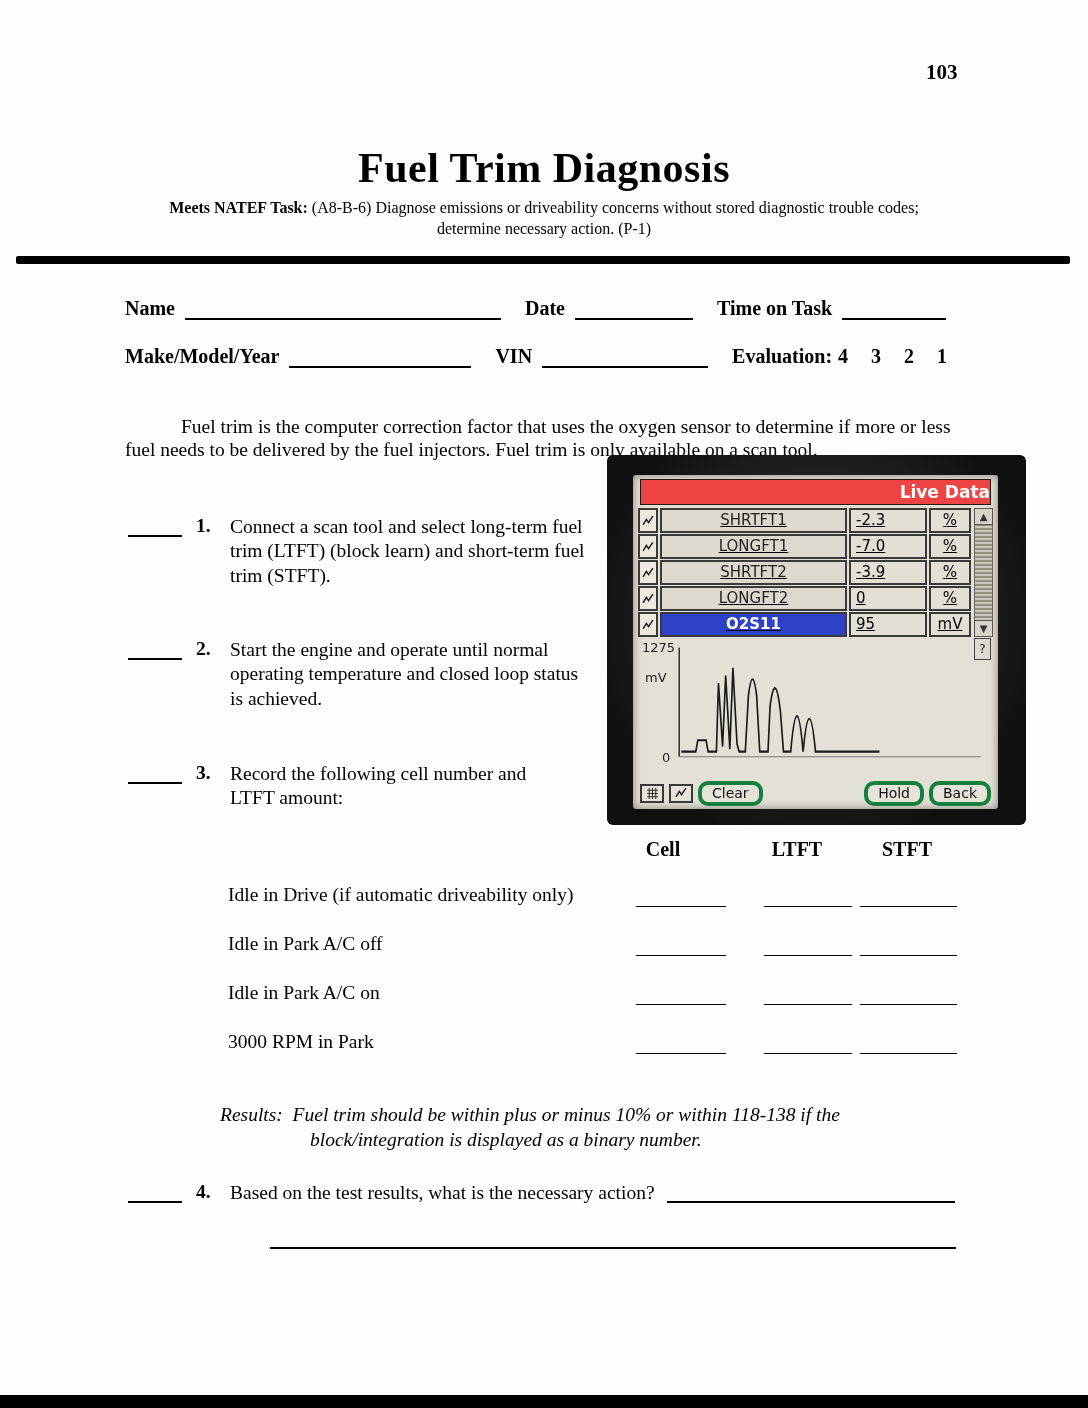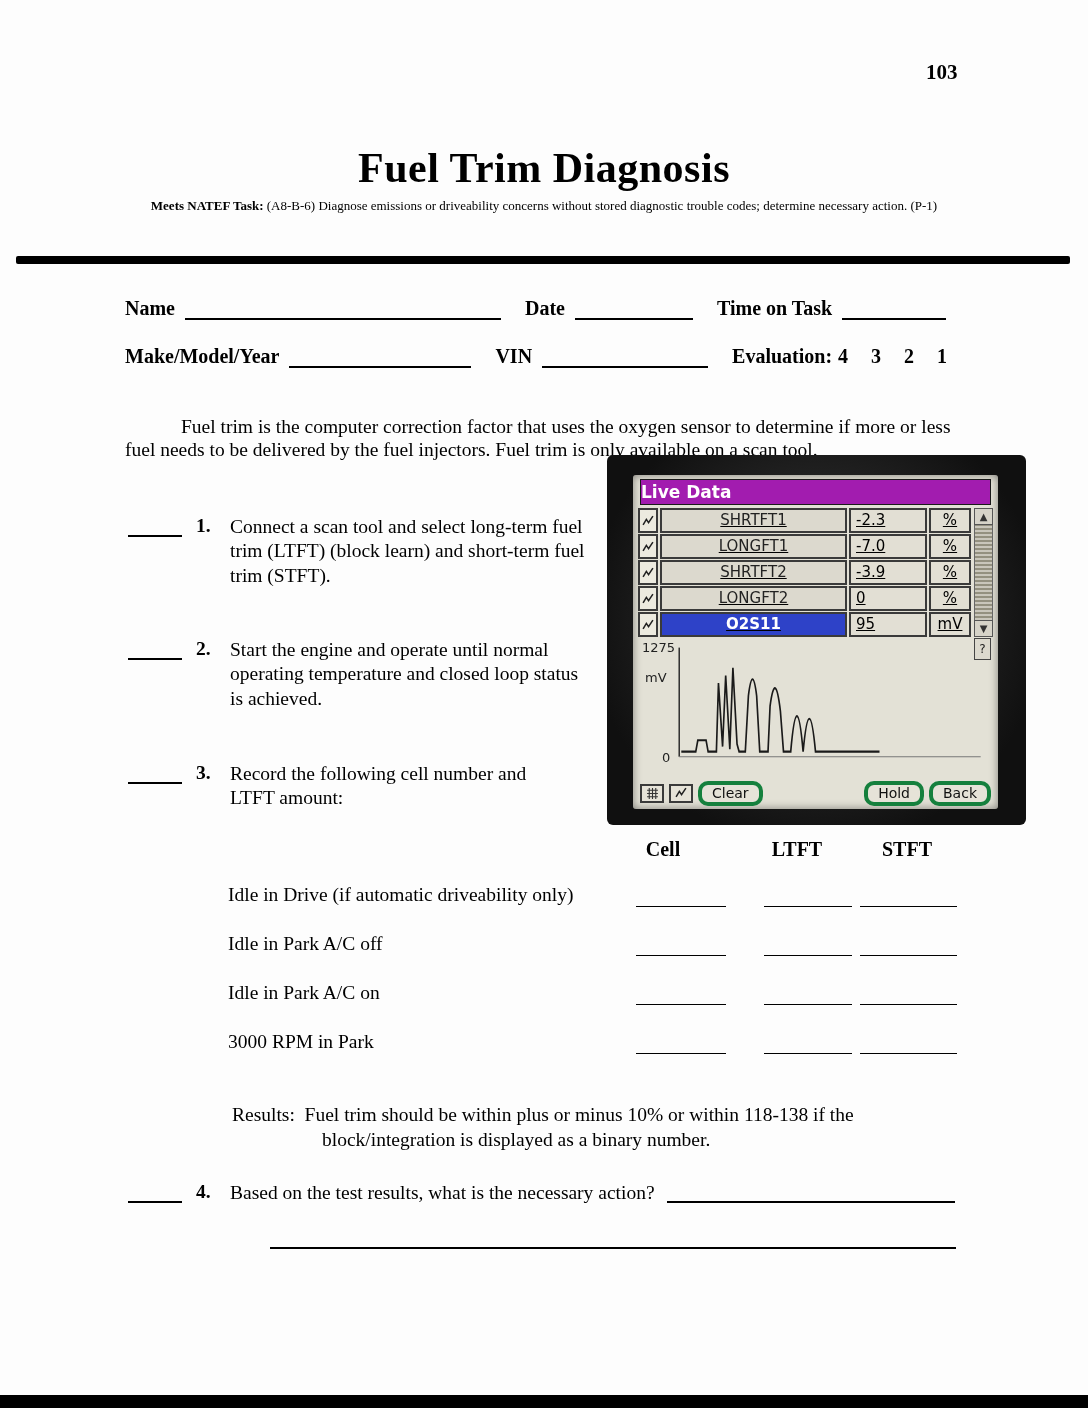--- a/index.html
+++ b/index.html
@@ -2,21 +2,21 @@
 <html><head>
 <meta charset="utf-8">
 <style>
   html,body{margin:0;padding:0;background:#ffffff;}
   .page{position:relative;width:1088px;height:1408px;background:#fdfdfd;font-family:"Liberation Serif",serif;color:#000;overflow:hidden;}
 
   
   .logo{position:absolute;top:56px;left:128px;width:182px;height:86px;}
   .pagenum{position:absolute;top:60px;left:926px;font-size:21px;font-weight:bold;}
   .title{position:absolute;top:144px;left:0;right:0;margin:0;text-align:center;font-size:42px;font-weight:bold;letter-spacing:.5px;}
-  .task{position:absolute;top:198px;left:0;right:0;margin:0 auto;width:800px;text-align:center;font-size:13px;line-height:1.3;}
+  .task{position:absolute;top:198px;left:0;right:0;margin:0 auto;width:800px;text-align:center;font-size:16px;line-height:1.3;}
   .task .b{font-weight:bold;}
   .divider{position:absolute;top:256px;left:16px;right:18px;height:8px;background:#000;border-radius:2px;}
 
   
   .frow{position:absolute;left:125px;display:flex;align-items:flex-end;font-size:20px;}
   .lbl{font-weight:bold;margin-right:10px;white-space:nowrap;}
   .blank{border-bottom:2px solid #000;height:20px;display:inline-block;margin-right:24px;}
   .scale{font-weight:bold;word-spacing:18px;margin-left:6px;}
 
   .intro{position:absolute;top:395px;left:125px;width:838px;font-size:19.5px;line-height:1.22;text-indent:56px;}
@@ -28,22 +28,22 @@
   .stext{line-height:1.25;width:360px;}
   .s4text{white-space:nowrap;margin-right:12px;line-height:1.25;}
   .tblank{flex:1;border-bottom:2px solid #000;height:20px;}
   .longline{position:absolute;height:0;border-bottom:2px solid #000;}
 
   
   .scantool{position:absolute;left:607px;top:455px;width:419px;height:370px;border-radius:6px;
     background:radial-gradient(circle at 50% 45%, #3d3d3d, #101010 78%);}
   .st-screen{position:absolute;left:26px;top:20px;right:28px;bottom:16px;background:#e3e1d6;border-radius:3px;
     display:flex;flex-direction:column;padding:4px 5px;box-shadow:inset 0 0 8px rgba(0,0,0,.45);}
-  .st-title{height:24px;background:#a21caf;border:1px solid #1a1a1a;color:#fff;
-    font:bold 17px/24px "DejaVu Sans",sans-serif;text-align:left;margin:0 2px;}
+  .st-title{height:24px;background:#ef4444;border:1px solid #1a1a1a;color:#fff;
+    font:bold 17px/24px "DejaVu Sans",sans-serif;text-align:right;margin:0 2px;}
   .st-body{display:flex;margin-top:3px;}
   .st-table{flex:1;display:flex;flex-direction:column;gap:1px;text-decoration:underline;}
   .st-row{display:flex;height:25px;gap:2px;font-family:"DejaVu Sans",sans-serif;}
   .st-check{width:20px;border:2px solid #3a3a3a;background:#eceadf;display:flex;align-items:center;justify-content:center;box-sizing:border-box;}
   .st-pid{flex:1;border:2px solid #3a3a3a;background:#dcd9ce;font-size:15px;line-height:21px;text-align:center;color:#222;box-sizing:border-box;}
   .st-val{width:78px;border:2px solid #3a3a3a;background:#e2dfd4;font-size:15px;line-height:21px;padding-left:5px;box-sizing:border-box;}
   .st-unit{width:42px;border:2px solid #3a3a3a;background:#e2dfd4;font-size:15px;line-height:21px;text-align:center;box-sizing:border-box;}
   .hl .st-pid{background:#2e42c8;color:#fff;font-weight:bold;}
   .st-scroll{width:19px;margin-left:3px;display:flex;flex-direction:column;}
   .st-sarrow{height:17px;border:1px solid #555;background:#d6d3c8;font:10px/15px "DejaVu Sans",sans-serif;text-align:center;color:#333;box-sizing:border-box;}
@@ -61,22 +61,22 @@
   .st-btn{border:4px solid #15803d;border-radius:10px;background:#e6e3d8;font-size:14px;line-height:17px;padding:0 10px;color:#111;}
   .st-spacer{flex:1;}
 
   
   .theaders{position:absolute;top:838px;left:0;right:0;height:26px;font-weight:bold;font-size:20px;}
   .th{position:absolute;width:90px;text-align:center;}
   .rrow{position:absolute;left:0;right:0;height:26px;font-size:19.5px;}
   .rlabel{position:absolute;left:228px;top:0;white-space:nowrap;}
   .rblank{position:absolute;top:10px;height:12px;border-bottom:1.5px solid #000;}
 
-  .results{position:absolute;top:1082px;left:232px;width:712px;box-sizing:border-box;
-    padding-left:90px;text-indent:-90px;font-size:19.5px;line-height:1.3;}
+  .results{position:absolute;top:1082px;left:220px;width:712px;box-sizing:border-box;
+    padding-left:90px;text-indent:-90px;font-size:19.5px;line-height:1.3;font-style:italic;}
 
   .bottombar{position:absolute;left:0;right:0;bottom:0;height:13px;background:#000;}
 </style>
 </head>
 <body>
 
 <div class="page">
 
   <div class="pagenum">103</div>
   <h1 class="title">Fuel Trim Diagnosis</h1>

